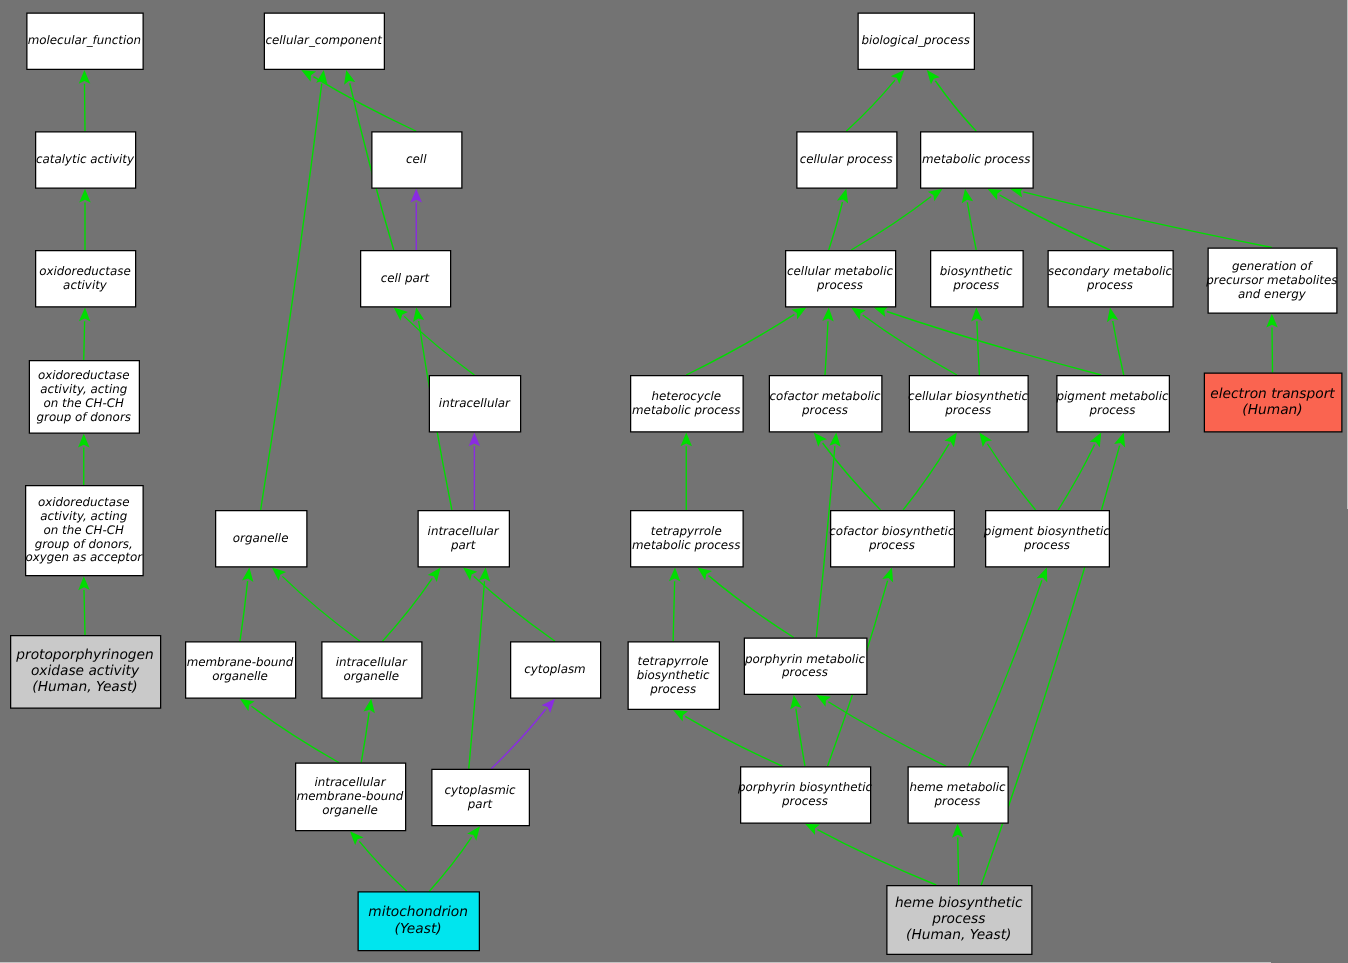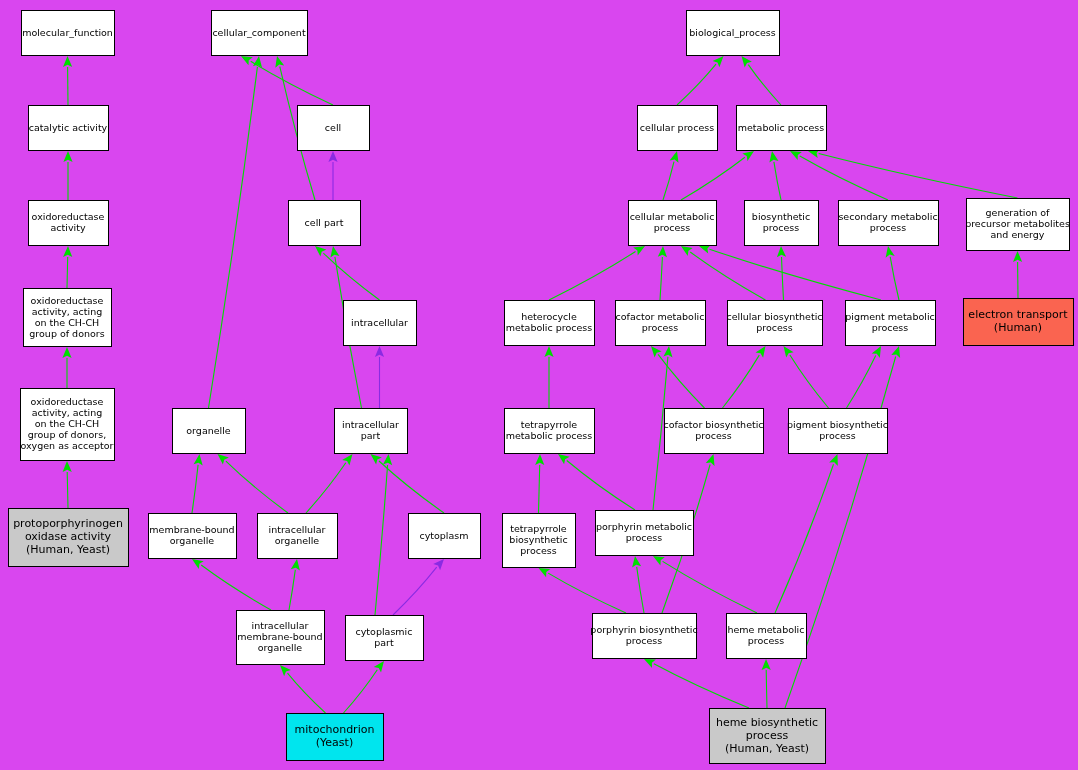--- a/index.html
+++ b/index.html
@@ -4,23 +4,24 @@
 <style>
   html, body {
     margin: 0;
     padding: 0;
     background: #ffffff;
   }
   #canvas-wrap {
     position: relative;
     width: 1078px;
     height: 770px;
-    background: #d946ef;
+    background: #737373;
     overflow: hidden;
     font-family: "DejaVu Sans", sans-serif;
+    font-style: italic;
   }
   svg#graph {
     position: absolute;
     top: 0; left: 0;
     width: 1078px;
     height: 770px;
   }
   .go-node rect {
     stroke: #000000;
     stroke-width: 1px;

